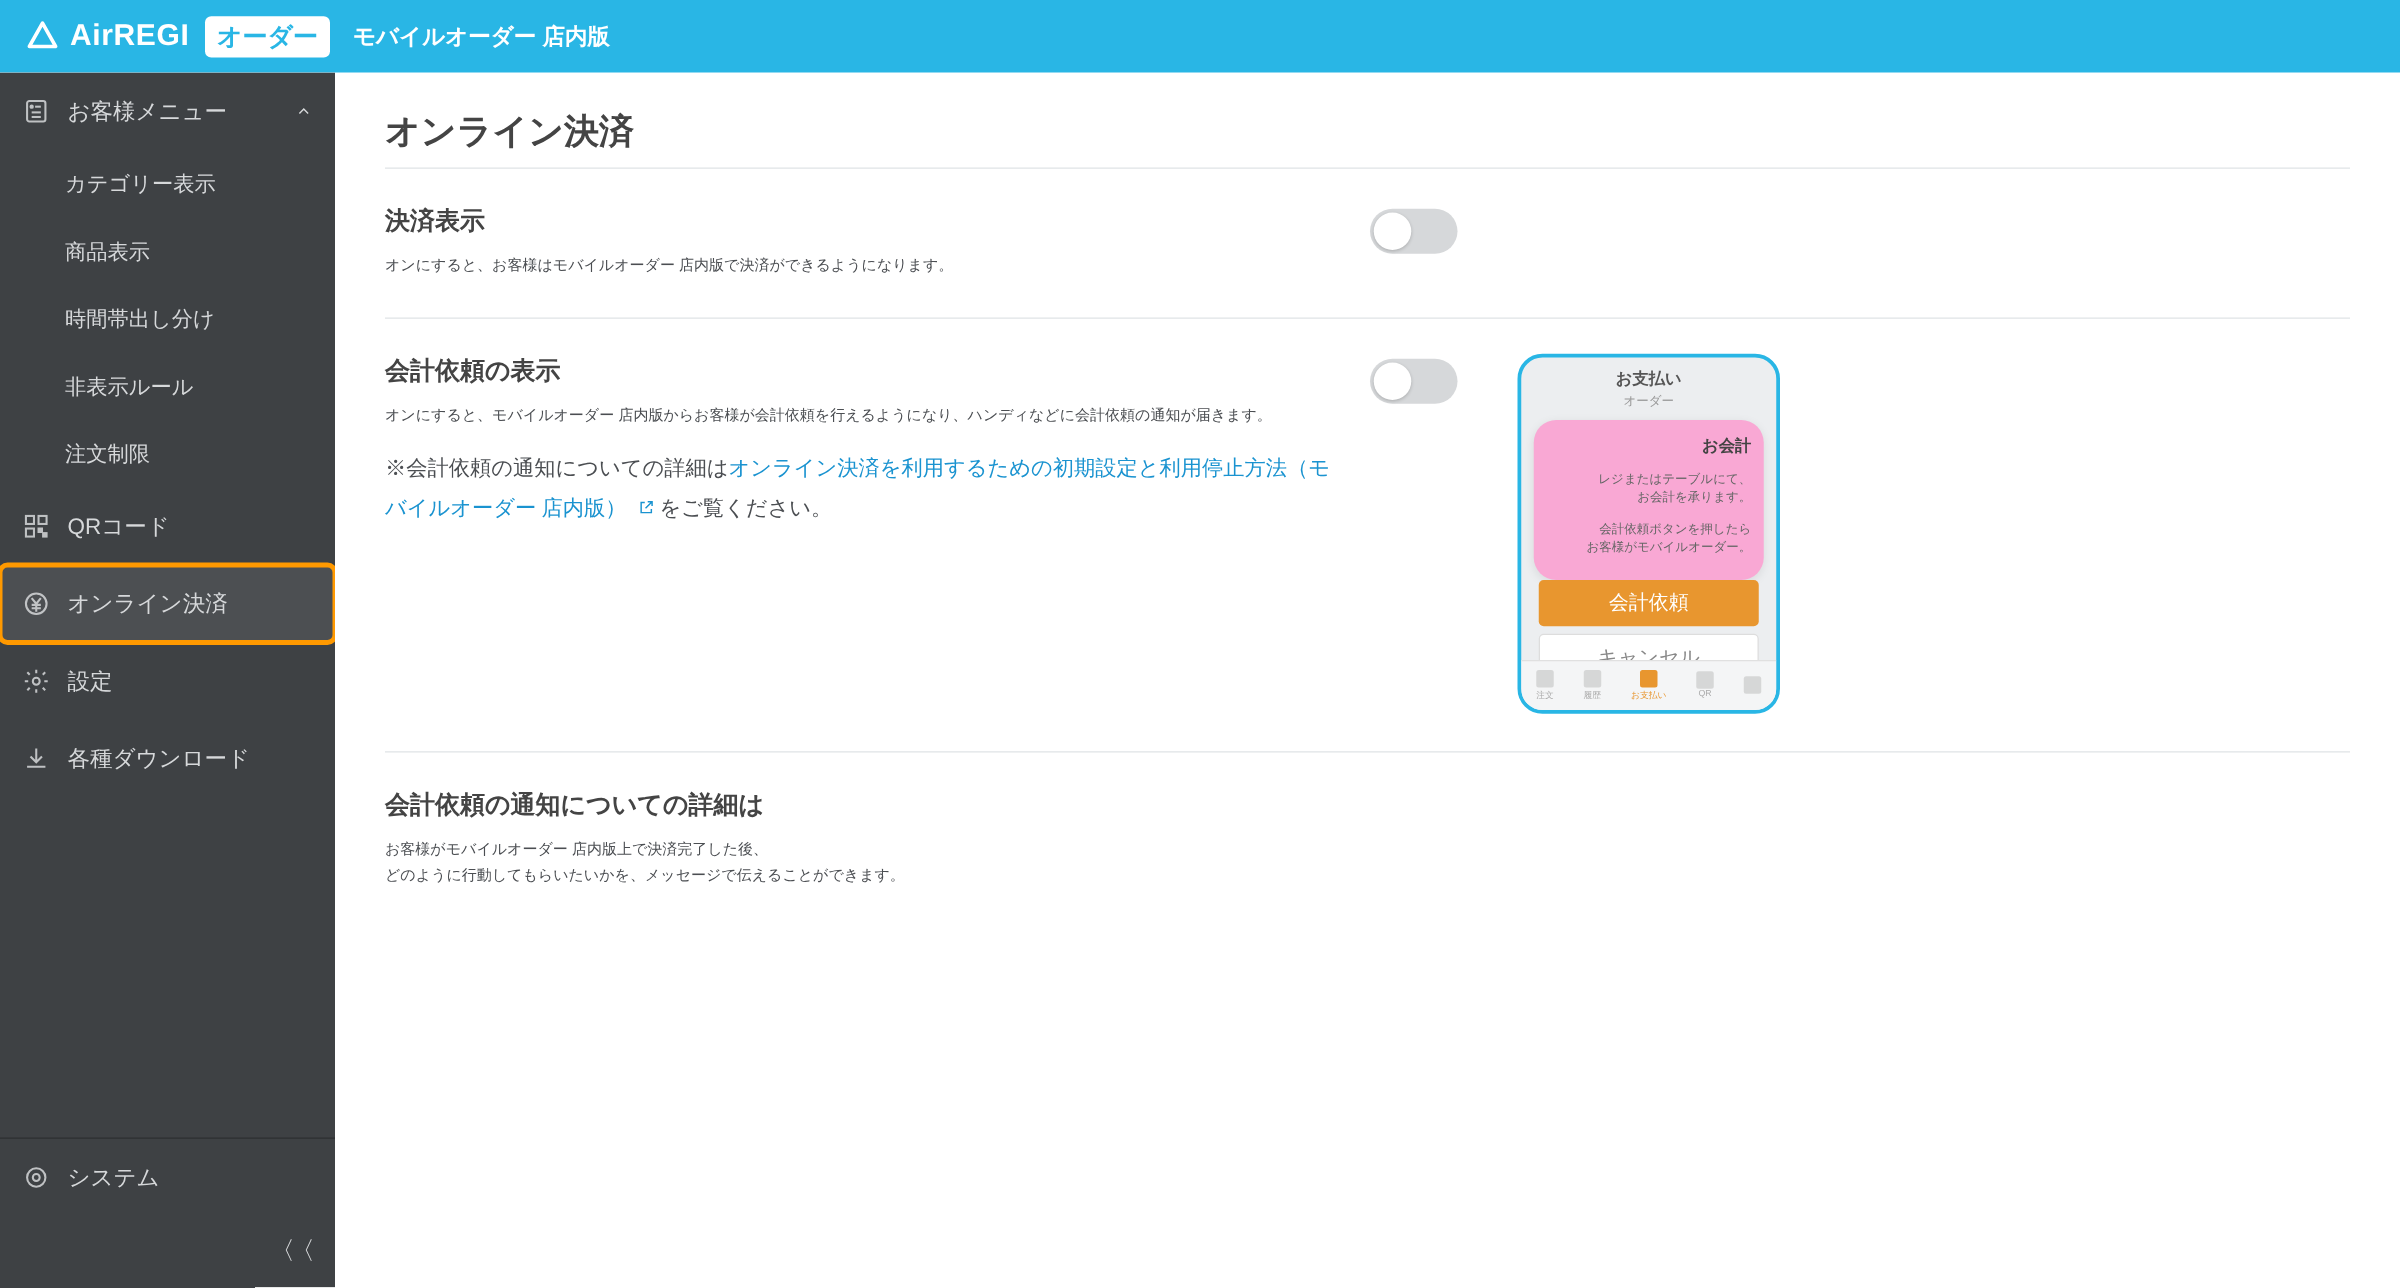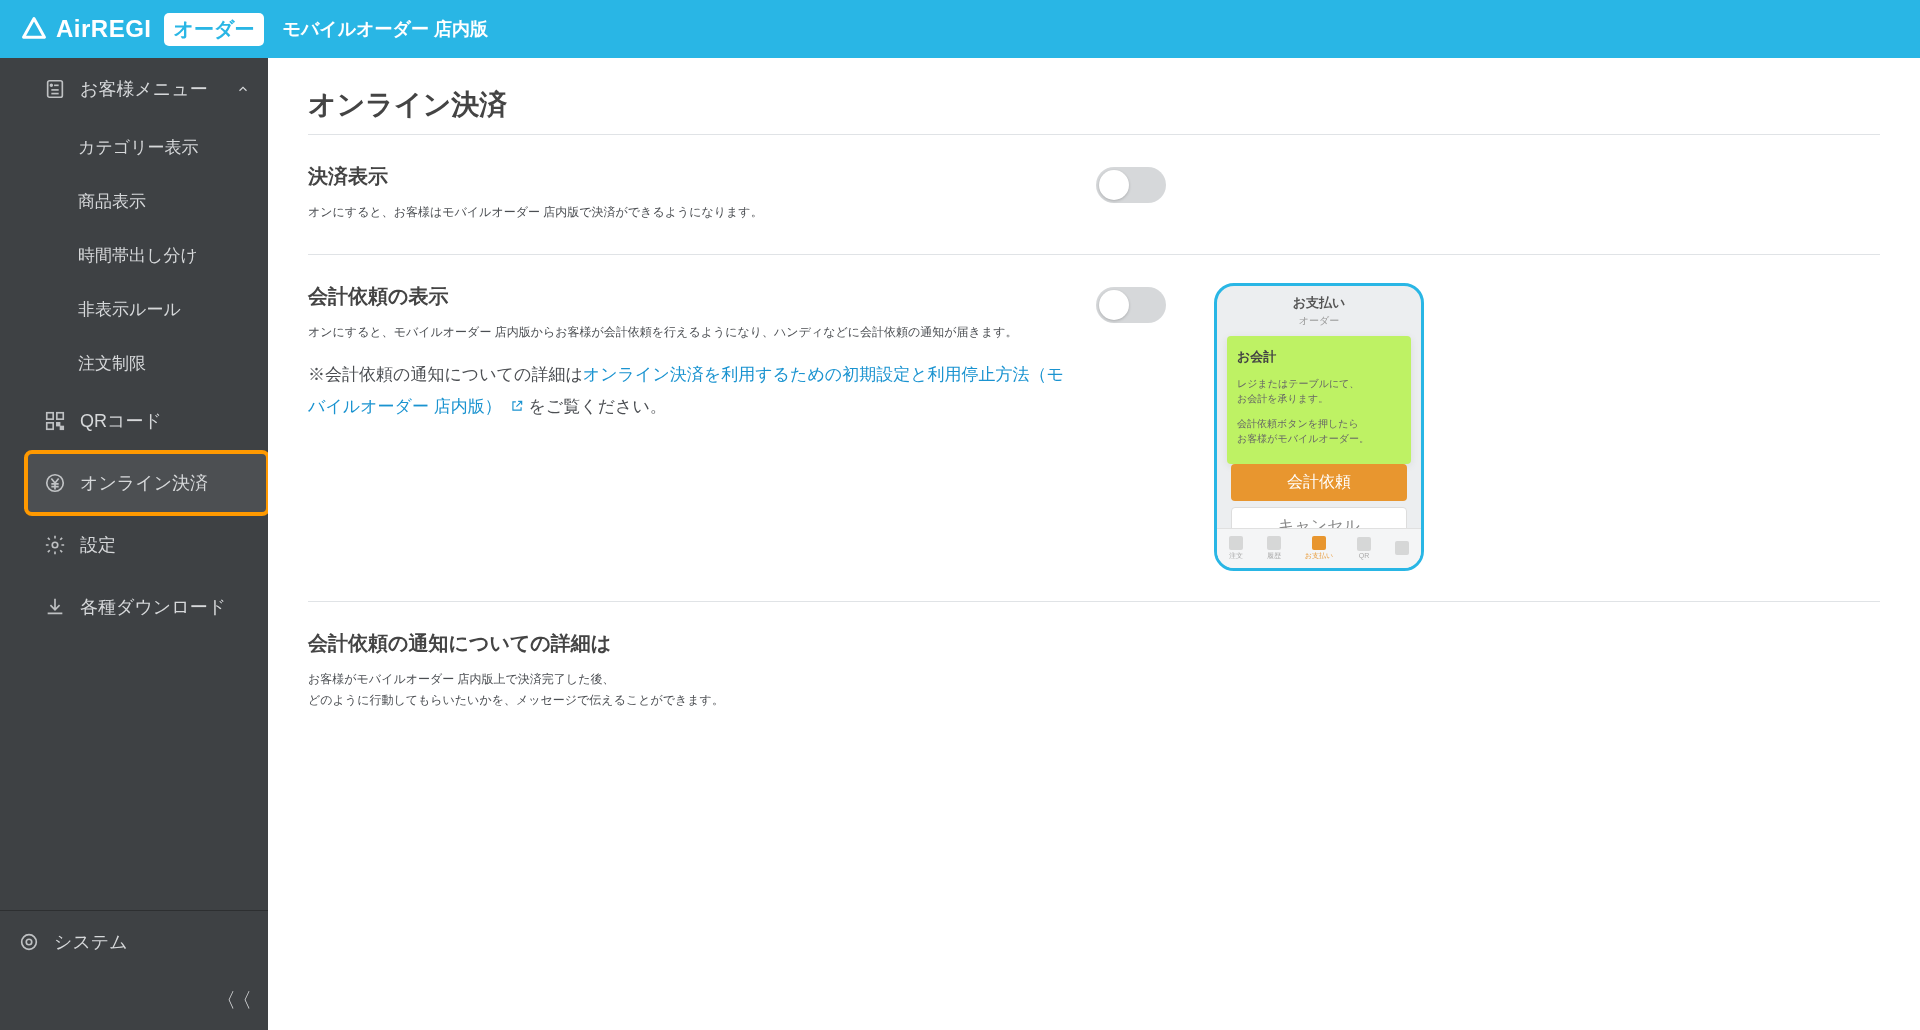--- a/index.html
+++ b/index.html
@@ -12,53 +12,53 @@
     .logo-tri { width: 28px; height: 28px; }
     .logo-text { font-size: 24px; font-weight: 700; letter-spacing: .5px; }
     .logo-badge { background: #fff; color: #29b6e5; font-weight: 800; font-size: 20px; padding: 3px 10px; border-radius: 5px; margin-left: 4px; }
     .header-title { margin-left: 18px; font-size: 18px; font-weight: 600; color: #fff; }
 
     
     .body { flex: 1; display: flex; overflow: hidden; }
 
     
     .sidebar { width: 268px; background: #3e4144; color: #d6d8da; display: flex; flex-direction: column; position: relative; }
-    .nav { flex: 1; overflow-y: auto; padding-left: 26px; }
+    .nav { flex: 1; overflow-y: auto; }
     .nav-item { display: flex; align-items: center; gap: 14px; padding: 0 18px; height: 62px; font-size: 18px; cursor: pointer; position: relative; }
     .nav-item .icon { width: 22px; height: 22px; display: flex; align-items: center; justify-content: center; opacity: .85; }
     .nav-item .chev { margin-left: auto; width: 14px; height: 14px; }
     .nav-sub { padding-left: 52px; height: 54px; display: flex; align-items: center; font-size: 17px; cursor: pointer; color: #d6d8da; }
     .nav-item.active::after, .nav-item.highlight::after { content: none; }
     .nav-item.highlight { background: #4c4f52; outline: 4px solid #ff9900; outline-offset: -2px; border-radius: 6px; }
     .sidebar-bottom { border-top: 1px solid #2d2f31; }
     .collapse { display: flex; align-items: center; justify-content: flex-end; padding: 14px 20px 16px; cursor: pointer; color: #d6d8da; font-size: 20px; letter-spacing: -4px; }
 
     
     .main { flex: 1; overflow-y: auto; padding: 28px 40px 40px; }
     .page-title { font-size: 28px; font-weight: 700; color: #444; margin-bottom: 10px; }
     .page-desc { font-size: 18px; color: #8a8f94; margin-bottom: 28px; }
 
     .section { border-top: 1px solid #e0e3e6; padding: 28px 0 30px; display: flex; gap: 28px; }
     .section-text { flex: 1; max-width: 760px; }
     .section-title { font-size: 20px; font-weight: 700; color: #444; margin-bottom: 12px; }
     .section-desc { font-size: 12px; color: #4b4e52; line-height: 1.8; }
-    .section-note { font-size: 17px; color: #4b4e52; line-height: 1.9; margin-top: 16px; }
+    .section-note { font-size: 17px; color: #4b4e52; line-height: 1.9; margin-top: 16px; font-family: Liberation Serif, serif; }
     .section-note a { color: #1a93d0; text-decoration: none; }
     .ext-icon { display: inline-block; width: 14px; height: 14px; vertical-align: -1px; margin: 0 4px; }
     .toggle-col { width: 90px; display: flex; align-items: flex-start; padding-top: 4px; }
     .preview-col { width: 220px; display: flex; align-items: flex-start; }
 
     .toggle { width: 70px; height: 36px; border-radius: 18px; background: #d6d8da; position: relative; cursor: pointer; }
     .toggle .knob { position: absolute; top: 3px; left: 3px; width: 30px; height: 30px; border-radius: 50%; background: #fff; box-shadow: 0 1px 3px rgba(0,0,0,.2); }
 
     
     .phone { width: 210px; height: 288px; border: 3px solid #29b6e5; border-radius: 20px; background: #eceef0; position: relative; overflow: hidden; font-size: 10px; color: #777; }
     .phone-top { text-align: center; padding: 8px 0 2px; font-size: 13px; font-weight: 700; color: #555; }
     .phone-sub { text-align: center; font-size: 10px; color: #999; padding-bottom: 2px; }
-    .phone-dialog { background: #bef264; margin: 6px 10px 0; border-radius: 4px; padding: 12px 10px 8px; text-align: left; box-shadow: 0 2px 8px rgba(0,0,0,.08); }
+    .phone-dialog { background: #f9a8d4; margin: 6px 10px 0; border-radius: 18px; padding: 12px 10px 8px; text-align: right; box-shadow: 0 2px 8px rgba(0,0,0,.08); }
     .phone-dialog .pd-title { font-size: 13px; font-weight: 700; color: #444; margin-bottom: 10px; }
     .phone-dialog .pd-line { font-size: 10px; color: #666; line-height: 1.5; margin-bottom: 10px; }
     .phone-btn { margin: 0 14px 6px; padding: 8px 0; border-radius: 4px; font-size: 16px; font-weight: 400; text-align: center; }
     .phone-btn.primary { background: #e8962f; color: #fff; }
     .phone-btn.secondary { background: #fff; color: #888; border: 1px solid #ddd; }
     .phone-tabbar { position: absolute; bottom: 0; left: 0; right: 0; height: 40px; background: #f4f5f6; display: flex; justify-content: space-around; align-items: center; border-top: 1px solid #e0e0e0; }
     .phone-tab { display: flex; flex-direction: column; align-items: center; gap: 1px; font-size: 7px; color: #aaa; }
     .phone-tab.active { color: #e8962f; }
     .phone-tab .ti { width: 14px; height: 14px; background: currentColor; opacity: .4; border-radius: 2px; }
     .phone-tab.active .ti { opacity: 1; }

